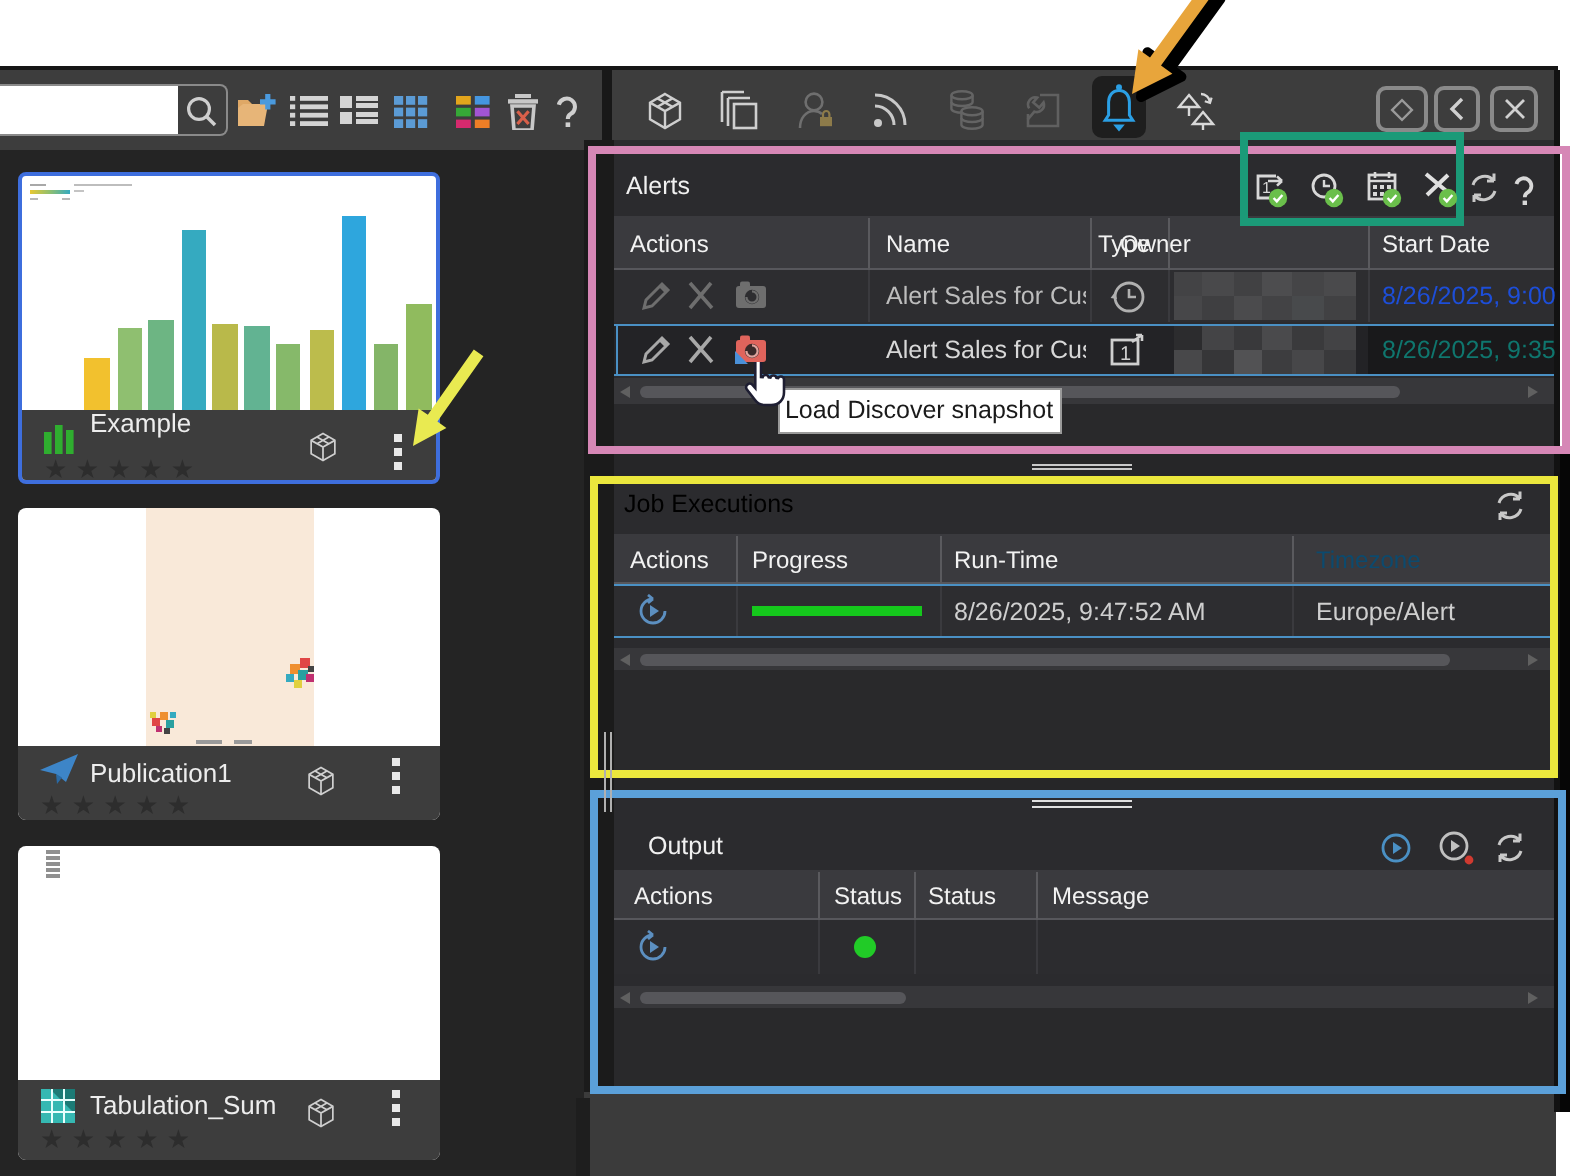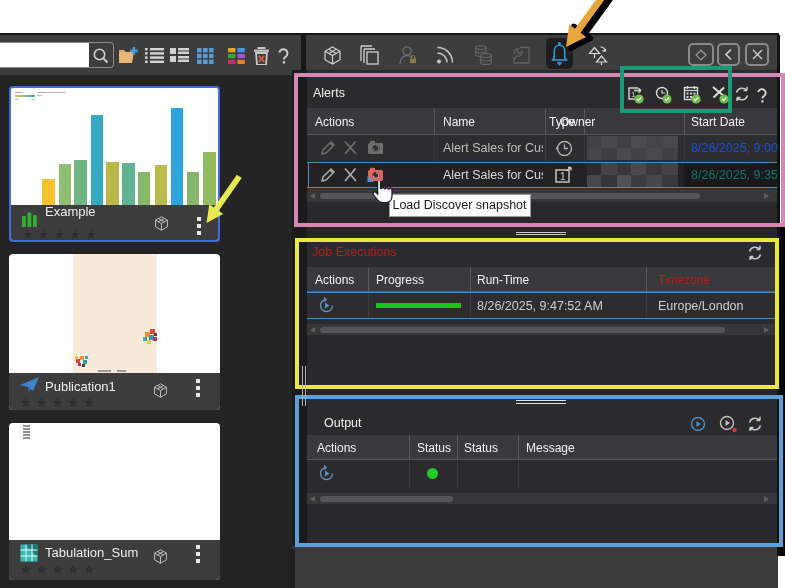--- a/index.html
+++ b/index.html
@@ -325,45 +325,45 @@
 <div class="abs" style="left:443px;top:168px;width:100px;height:15px;overflow:hidden;font-size:12.5px;color:#d8d8d8;white-space:nowrap">Alert Sales for Cust</div>
 <div class="abs" style="left:691px;top:168px;font-size:12.5px;color:#0f766e;white-space:nowrap">8/26/2025, 9:35</div>
 
 <div class="abs" style="left:307px;top:189px;width:470px;height:13px;background:#37373a"></div>
 <div class="abs" style="left:320px;top:193px;width:380px;height:6px;background:#56565a;border-radius:3px"></div>
 <div class="abs" style="left:310px;top:193px;width:0;height:0;border-top:3px solid transparent;border-bottom:3px solid transparent;border-right:5px solid #606060"></div>
 <div class="abs" style="left:764px;top:193px;width:0;height:0;border-top:3px solid transparent;border-bottom:3px solid transparent;border-left:5px solid #606060"></div>
 <div class="abs" style="left:307px;top:202px;width:470px;height:25px;background:#29292b"></div>
 
 <div class="abs" style="left:307px;top:227px;width:470px;height:11px;background:#262628"></div>
-<div class="abs bold" style="left:312px;top:245px;font-size:12.5px;color:#b91c1c">Job Executions</div>
+<div class="abs bold" style="left:312px;top:245px;font-size:12.5px;color:#000000">Job Executions</div>
 <svg class="abs" style="left:747px;top:245px" width="16" height="16" viewBox="0 0 16 16">
   <path d="M2.5 6.5 A 6 6 0 0 1 13 4.5 M13 4.5 V0.8 M13 4.5 H9.5" stroke="#c8c8c8" stroke-width="1.5" fill="none"></path>
   <path d="M13.5 9.5 A 6 6 0 0 1 3 11.5 M3 11.5 V15 M3 11.5 H6.5" stroke="#c8c8c8" stroke-width="1.5" fill="none"></path>
 </svg>
 <svg class="abs" style="z-index:5;left:318px;top:297px" width="17" height="17" viewBox="0 0 17 17">
   <path d="M14.5 8.5 A 6 6 0 1 1 8.5 2.5 M8.5 2.5 l-2.5 -2 M8.5 2.5 l-2.5 2" stroke="#5c8fc0" stroke-width="1.4" fill="none"></path>
   <path d="M7 5.5 l4.5 3 l-4.5 3 z" fill="#5c8fc0"></path>
 </svg>
 <div class="abs" style="left:307px;top:267px;width:470px;height:25px;background:#3a3a3e;border-bottom:1px solid #57575c"></div>
 <div class="abs bold" style="left:315px;top:273px;font-size:12px;color:#f2f2f2">Actions</div>
 <div class="abs bold" style="left:376px;top:273px;font-size:12px;color:#f2f2f2">Progress</div>
 <div class="abs bold" style="left:477px;top:273px;font-size:12px;color:#f2f2f2">Run-Time</div>
-<div class="abs bold" style="left:658px;top:273px;font-size:12px;color:#b91c1c">Timezone</div>
+<div class="abs bold" style="left:658px;top:273px;font-size:12px;color:#0c4a6e">Timezone</div>
 <div class="abs" style="left:368px;top:268px;width:1px;height:24px;background:#5a5a5e"></div>
 <div class="abs" style="left:470px;top:268px;width:1px;height:24px;background:#5a5a5e"></div>
 <div class="abs" style="left:646px;top:268px;width:1px;height:24px;background:#5a5a5e"></div>
 
 <div class="abs" style="left:307px;top:292px;width:470px;height:27px;background:#2d2d30;border-top:1px solid #4a90c4;border-bottom:1px solid #4a90c4"></div>
 <div class="abs" style="left:368px;top:293px;width:1px;height:25px;background:#3a3a3e"></div>
 <div class="abs" style="left:470px;top:293px;width:1px;height:25px;background:#3a3a3e"></div>
 <div class="abs" style="left:646px;top:293px;width:1px;height:25px;background:#3a3a3e"></div>
 <div class="abs" style="left:376px;top:303px;width:85px;height:5px;background:#15c81c"></div>
 <div class="abs" style="left:477px;top:299px;font-size:12.5px;color:#cfcfcf;white-space:nowrap">8/26/2025, 9:47:52 AM</div>
-<div class="abs" style="left:658px;top:299px;font-size:12.5px;color:#cfcfcf;white-space:nowrap">Europe/London</div>
+<div class="abs" style="left:658px;top:299px;font-size:12.5px;color:#cfcfcf;white-space:nowrap">Europe/Alert</div>
 
 <div class="abs" style="left:307px;top:324px;width:470px;height:11px;background:#37373a"></div>
 <div class="abs" style="left:320px;top:327px;width:405px;height:6px;background:#56565a;border-radius:3px"></div>
 <div class="abs" style="left:310px;top:327px;width:0;height:0;border-top:3px solid transparent;border-bottom:3px solid transparent;border-right:5px solid #606060"></div>
 <div class="abs" style="left:764px;top:327px;width:0;height:0;border-top:3px solid transparent;border-bottom:3px solid transparent;border-left:5px solid #606060"></div>
 <div class="abs" style="left:307px;top:335px;width:470px;height:51px;background:#29292b"></div>
 
 <div class="abs" style="left:307px;top:386px;width:470px;height:12px;background:#262628"></div>
 <div class="abs bold" style="left:324px;top:416px;font-size:12.5px;color:#f0f0f0">Output</div>
 <svg class="abs" style="left:690px;top:416px" width="16" height="16" viewBox="0 0 16 16">

